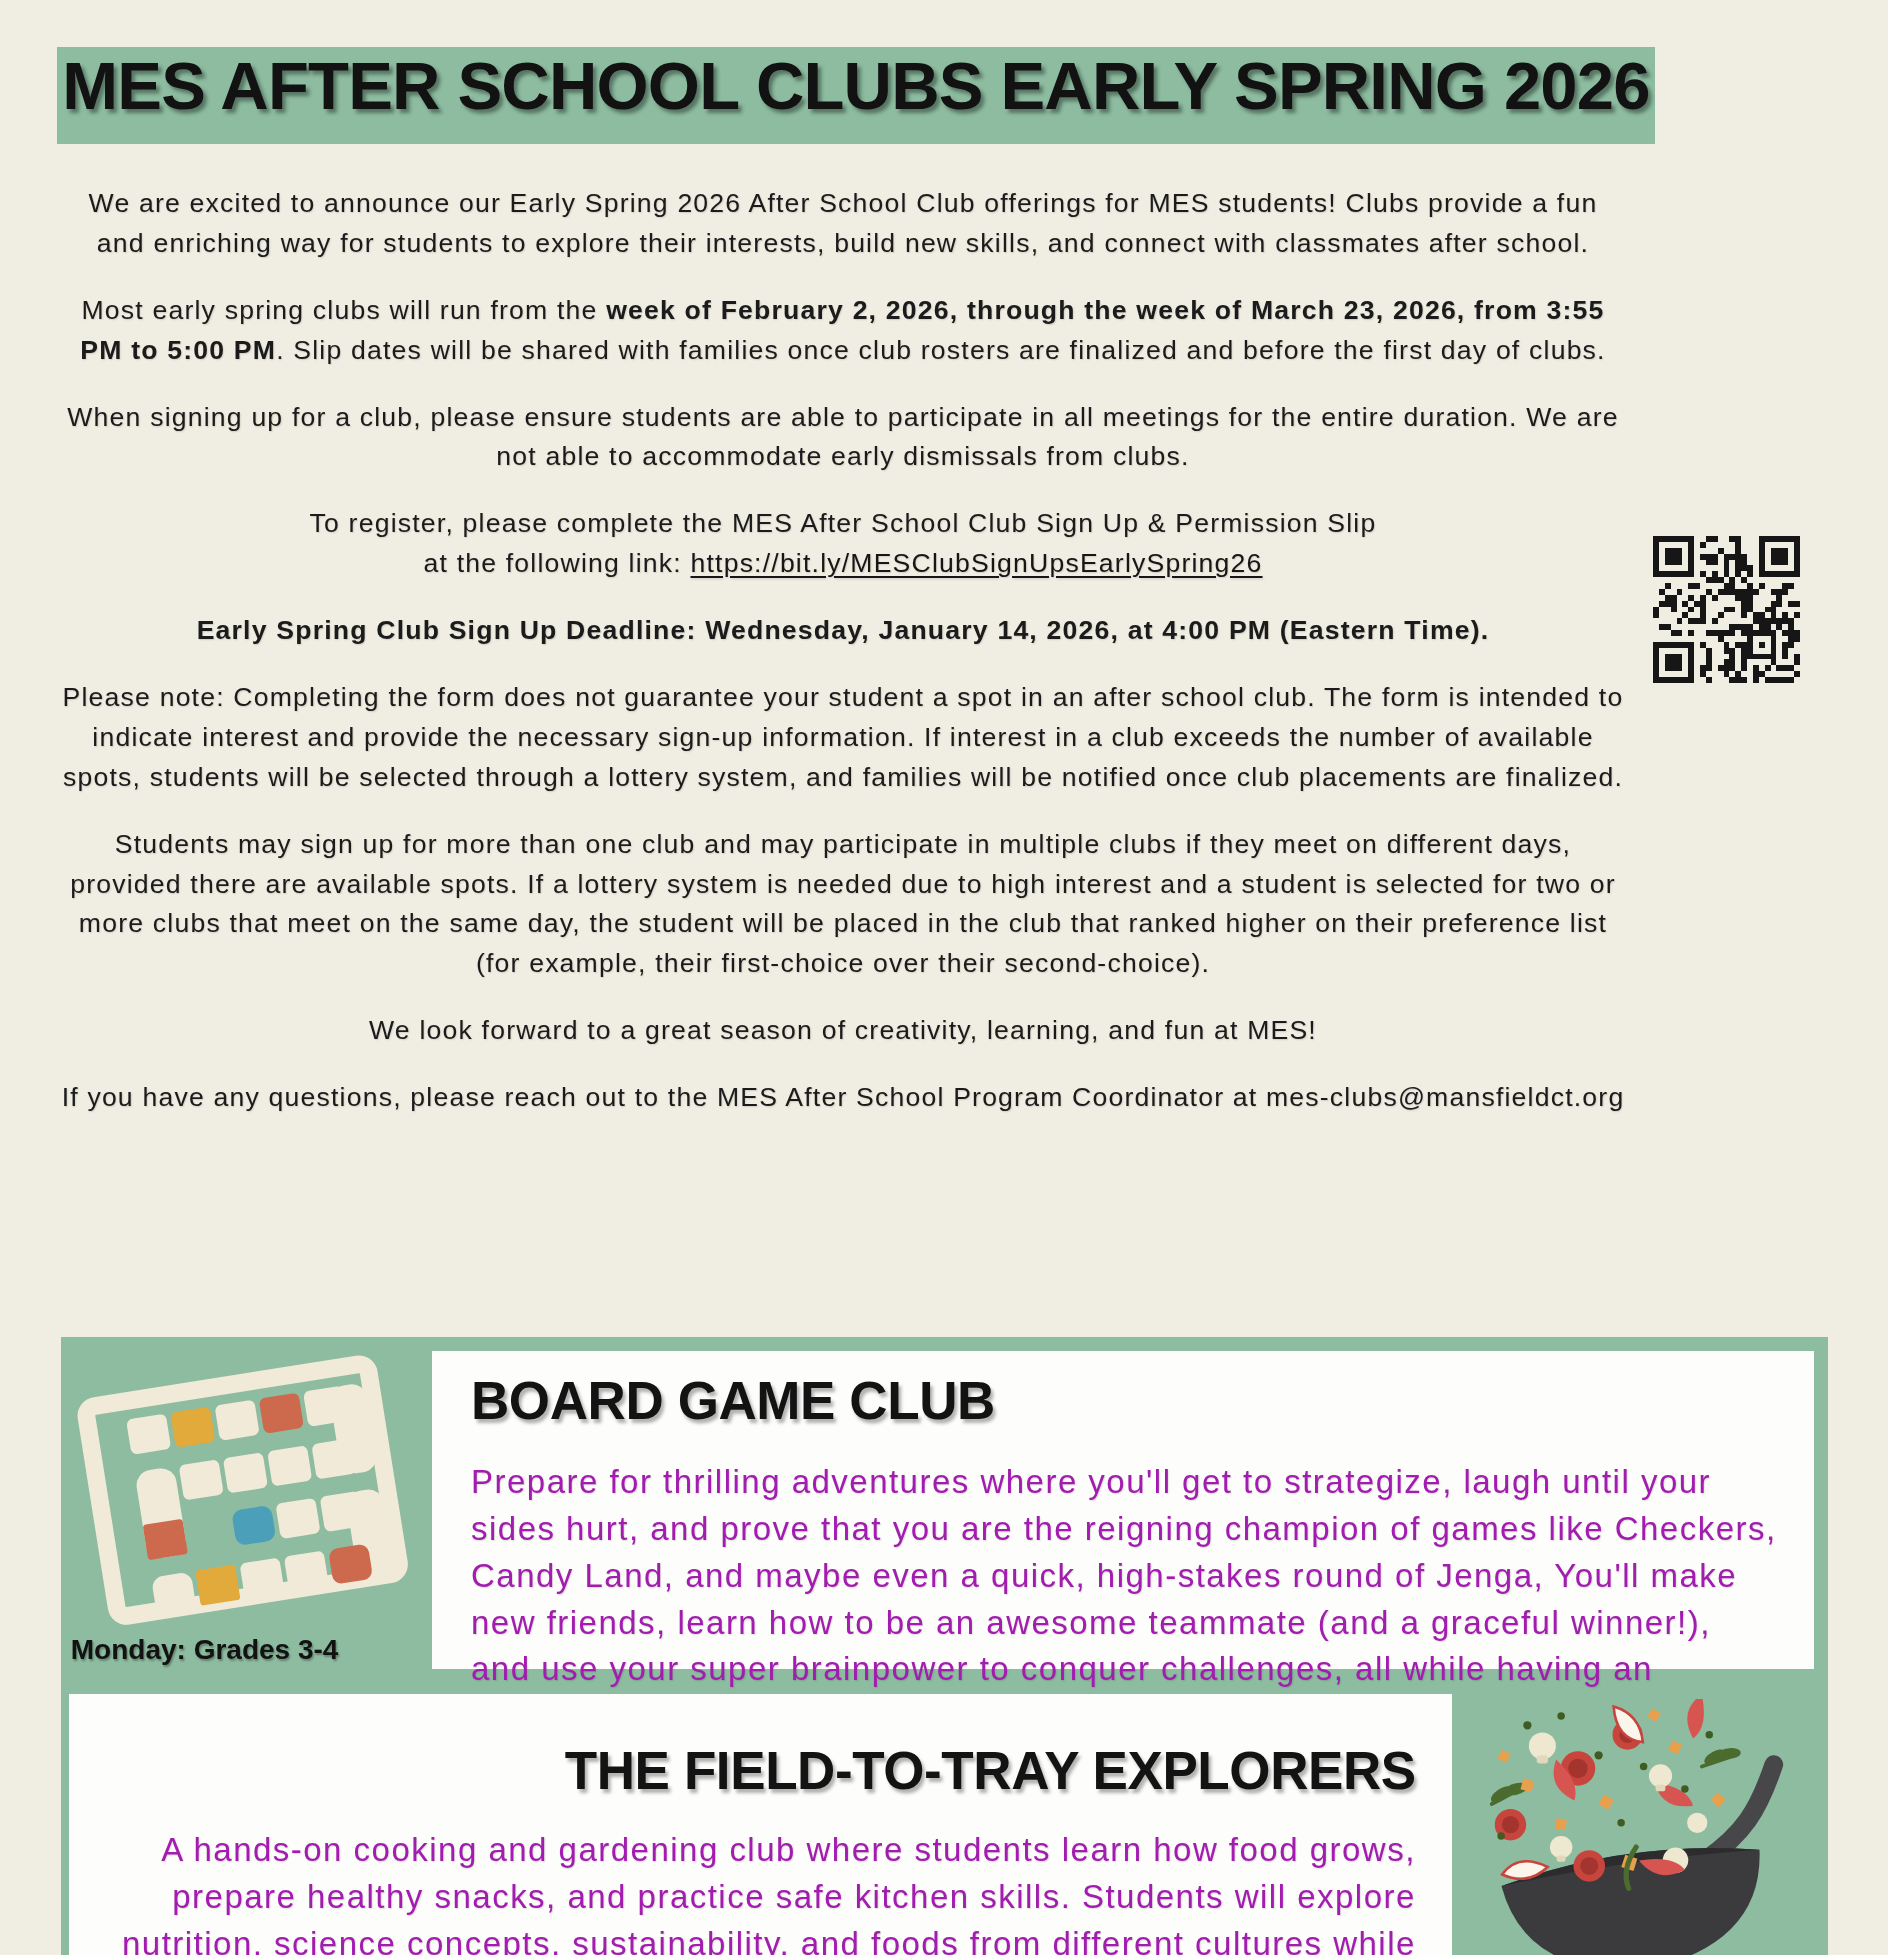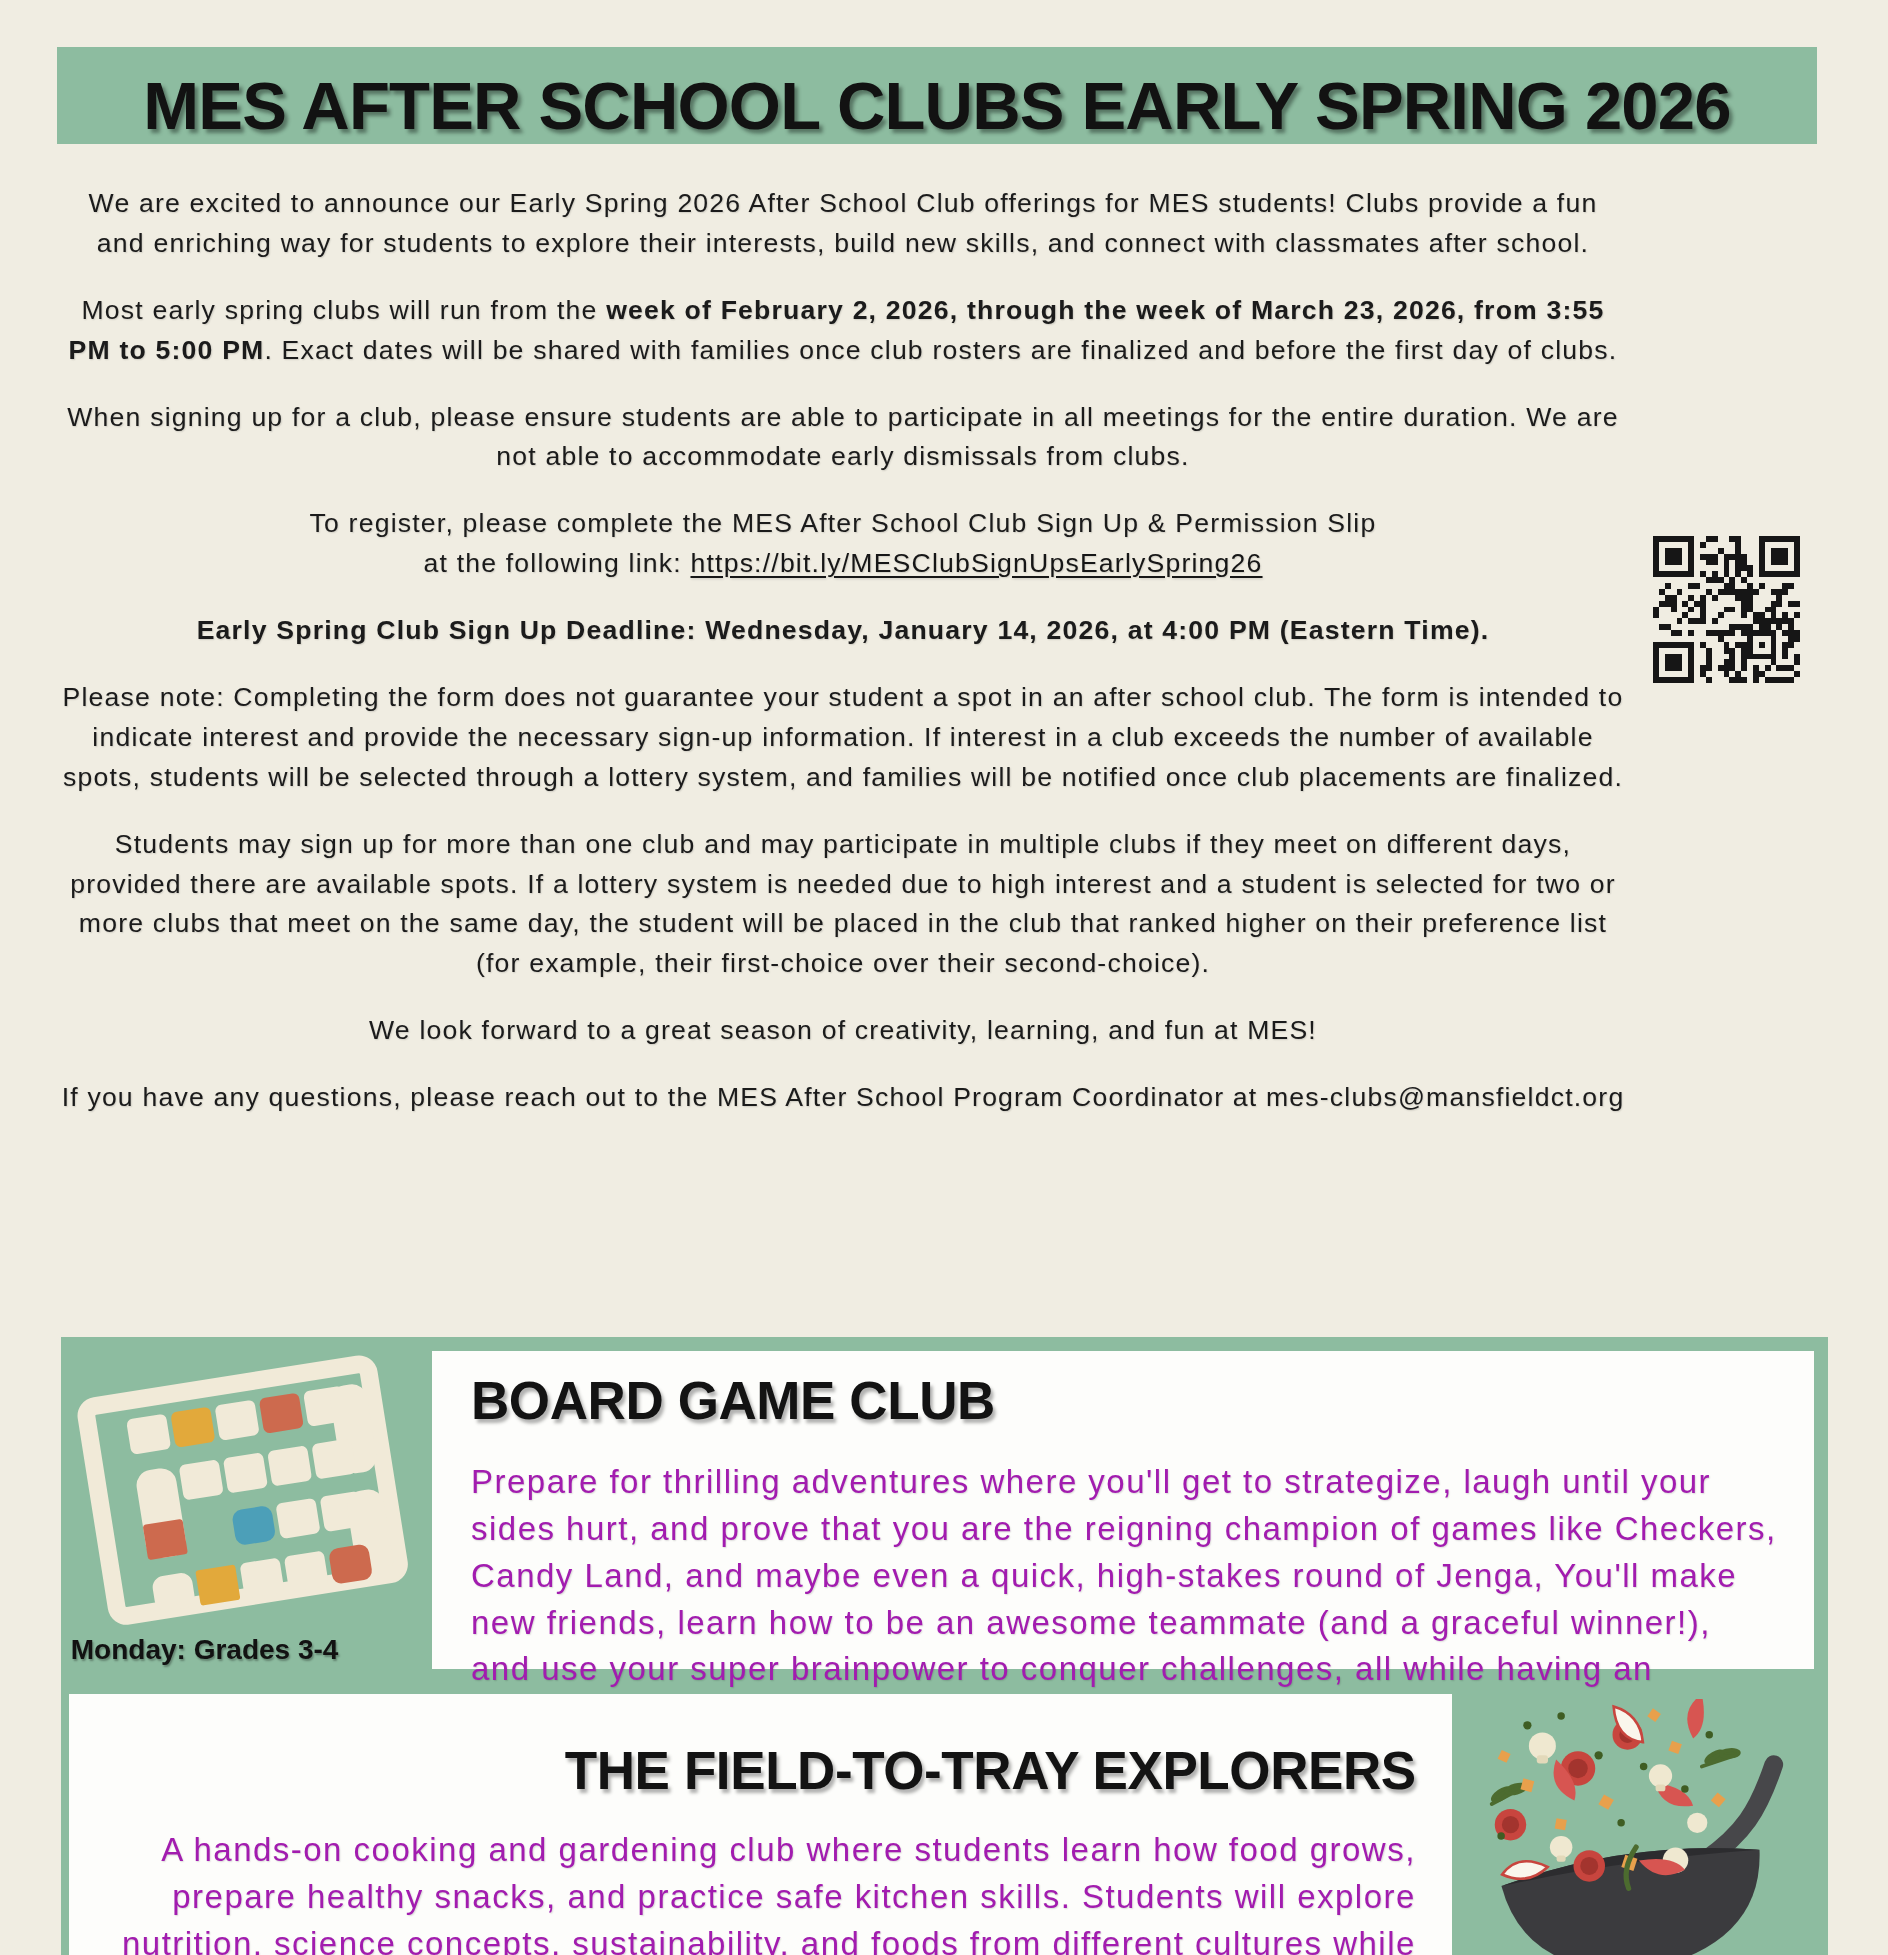--- a/index.html
+++ b/index.html
@@ -6,22 +6,22 @@
     --green:#8DBCA0; --cream:#F0EDE2; --paper:#FDFDFB; --ink:#171717;
     --yellow:#E2A93B; --red:#CD6A4E; --blue:#4C9FB8; --boardcream:#F1EAD8;
     --outline:#3E4450; --wok:#3B3B3E; --herb:#4C6B2F; --tomato:#C8453E;
     --chili:#D75551; --cube:#E8A04C; --mushroom:#EFE8D0; --boxblue:#49B2DC;
     --flap:#F4D44D; --badge:#F2D153; --bright:#F0713F;
   }
   html,body{margin:0;padding:0;}
   body{font-family:"Liberation Sans",sans-serif;background:var(--cream);}
   .page{position:relative;width:1888px;height:2444px;background:var(--cream);overflow:hidden;}
 
-  .banner{position:absolute;left:57px;top:47px;width:1760px;height:97px;
-    background:var(--green);display:flex;align-items:flex-end;justify-content:center;}
+  .banner{position:absolute;left:57px;top:47px;width:1598px;height:97px;
+    background:var(--green);display:flex;align-items:flex-start;justify-content:center;}
   .banner h1{margin:0;font-size:67px;font-weight:bold;letter-spacing:-0.8px;color:#121212;
     text-shadow:3.5px 4.3px 3.9px rgba(22,34,27,.45);white-space:nowrap;}
 
   .intro{position:absolute;left:61px;top:184px;width:1564px;color:#1b1b1b;}
   .intro p{margin:0 0 27px 0;font-size:26.6px;line-height:1.5;letter-spacing:.045em;
     text-shadow:0.8px 1.2px 1.6px rgba(0,0,0,.14);text-align:center;}
   .intro .bold, .intro .deadline{font-weight:bold;}
   .intro a{color:#161616;text-decoration:underline;text-decoration-thickness:2px;text-underline-offset:3.9px;}
 
   .qr{position:absolute;left:1653px;top:536px;width:147px;height:147px;}
@@ -54,21 +54,21 @@
 <body>
 
 <div class="page">
 
   <div class="banner">
     <h1>MES AFTER SCHOOL CLUBS EARLY SPRING 2026</h1>
   </div>
 
   <div class="intro">
     <p><span>We are excited to announce our Early Spring 2026 After School Club offerings for MES students! Clubs provide a fun and enriching way for students to explore their interests, build new skills, and connect with classmates after school.</span></p>
-    <p><span>Most early spring clubs will run from the </span><span class="bold">week of February 2, 2026, through the week of March 23, 2026, from 3:55 PM to 5:00 PM</span><span>. Exact dates will be shared with families once club rosters are finalized and before the first day of clubs.</span></p>
+    <p><span>Most early spring clubs will run from the </span><span class="bold">week of February 2, 2026, through the week of March 23, 2026, from 3:55 PM to 5:00 PM</span><span>. Slip dates will be shared with families once club rosters are finalized and before the first day of clubs.</span></p>
     <p><span>When signing up for a club, please ensure students are able to participate in all meetings for the entire duration. We are not able to accommodate early dismissals from clubs.</span></p>
     <p><span>To register, please complete the MES After School Club Sign Up &amp; Permission Slip</span><br><span>at the following link: </span><a href="#">https://bit.ly/MESClubSignUpsEarlySpring26</a></p>
     <p class="deadline">Early Spring Club Sign Up Deadline: Wednesday, January 14, 2026, at 4:00 PM (Eastern Time).</p>
     <p><span>Please note: Completing the form does not guarantee your student a spot in an after school club. The form is intended to indicate interest and provide the necessary sign-up information. If interest in a club exceeds the number of available spots, students will be selected through a lottery system, and families will be notified once club placements are finalized.</span></p>
     <p><span>Students may sign up for more than one club and may participate in multiple clubs if they meet on different days, provided there are available spots. If a lottery system is needed due to high interest and a student is selected for two or more clubs that meet on the same day, the student will be placed in the club that ranked higher on their preference list (for example, their first-choice over their second-choice).</span></p>
     <p><span>We look forward to a great season of creativity, learning, and fun at MES!</span></p>
     <p><span>If you have any questions, please reach out to the MES After School Program Coordinator at mes-clubs@mansfieldct.org</span></p>
   </div>
 
   <div class="qr">

